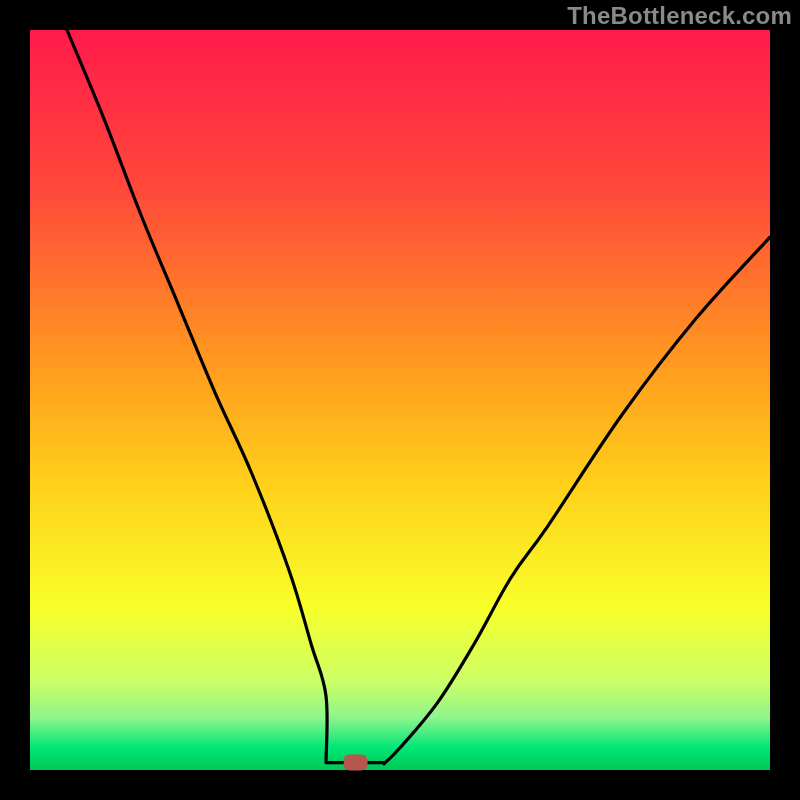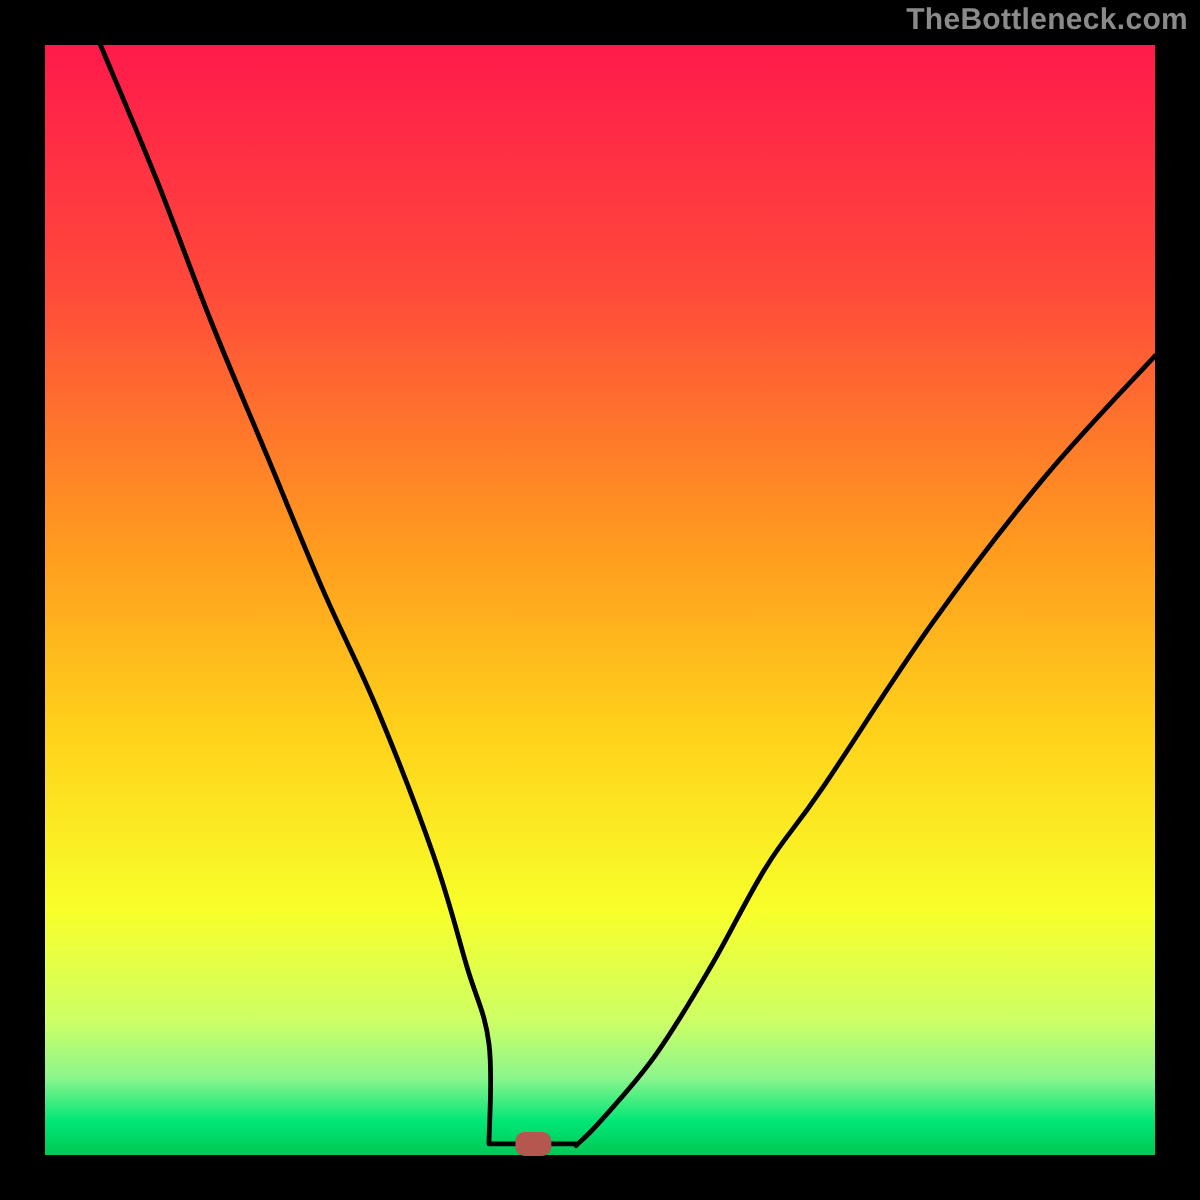--- a/index.html
+++ b/index.html
@@ -16,21 +16,21 @@
     top: 0;
     width: 800px;
     height: 800px;
     background: #000;
   }
   .watermark {
     position: absolute;
     top: 2px;
     right: 8px;
     font-family: Arial, Helvetica, sans-serif;
-    font-size: 20px;
+    font-size: 24px;
     font-weight: 600;
     color: #8a8a8a;
     letter-spacing: 0.2px;
     user-select: none;
   }
   svg {
     position: absolute;
     left: 0;
     top: 0;
   }

